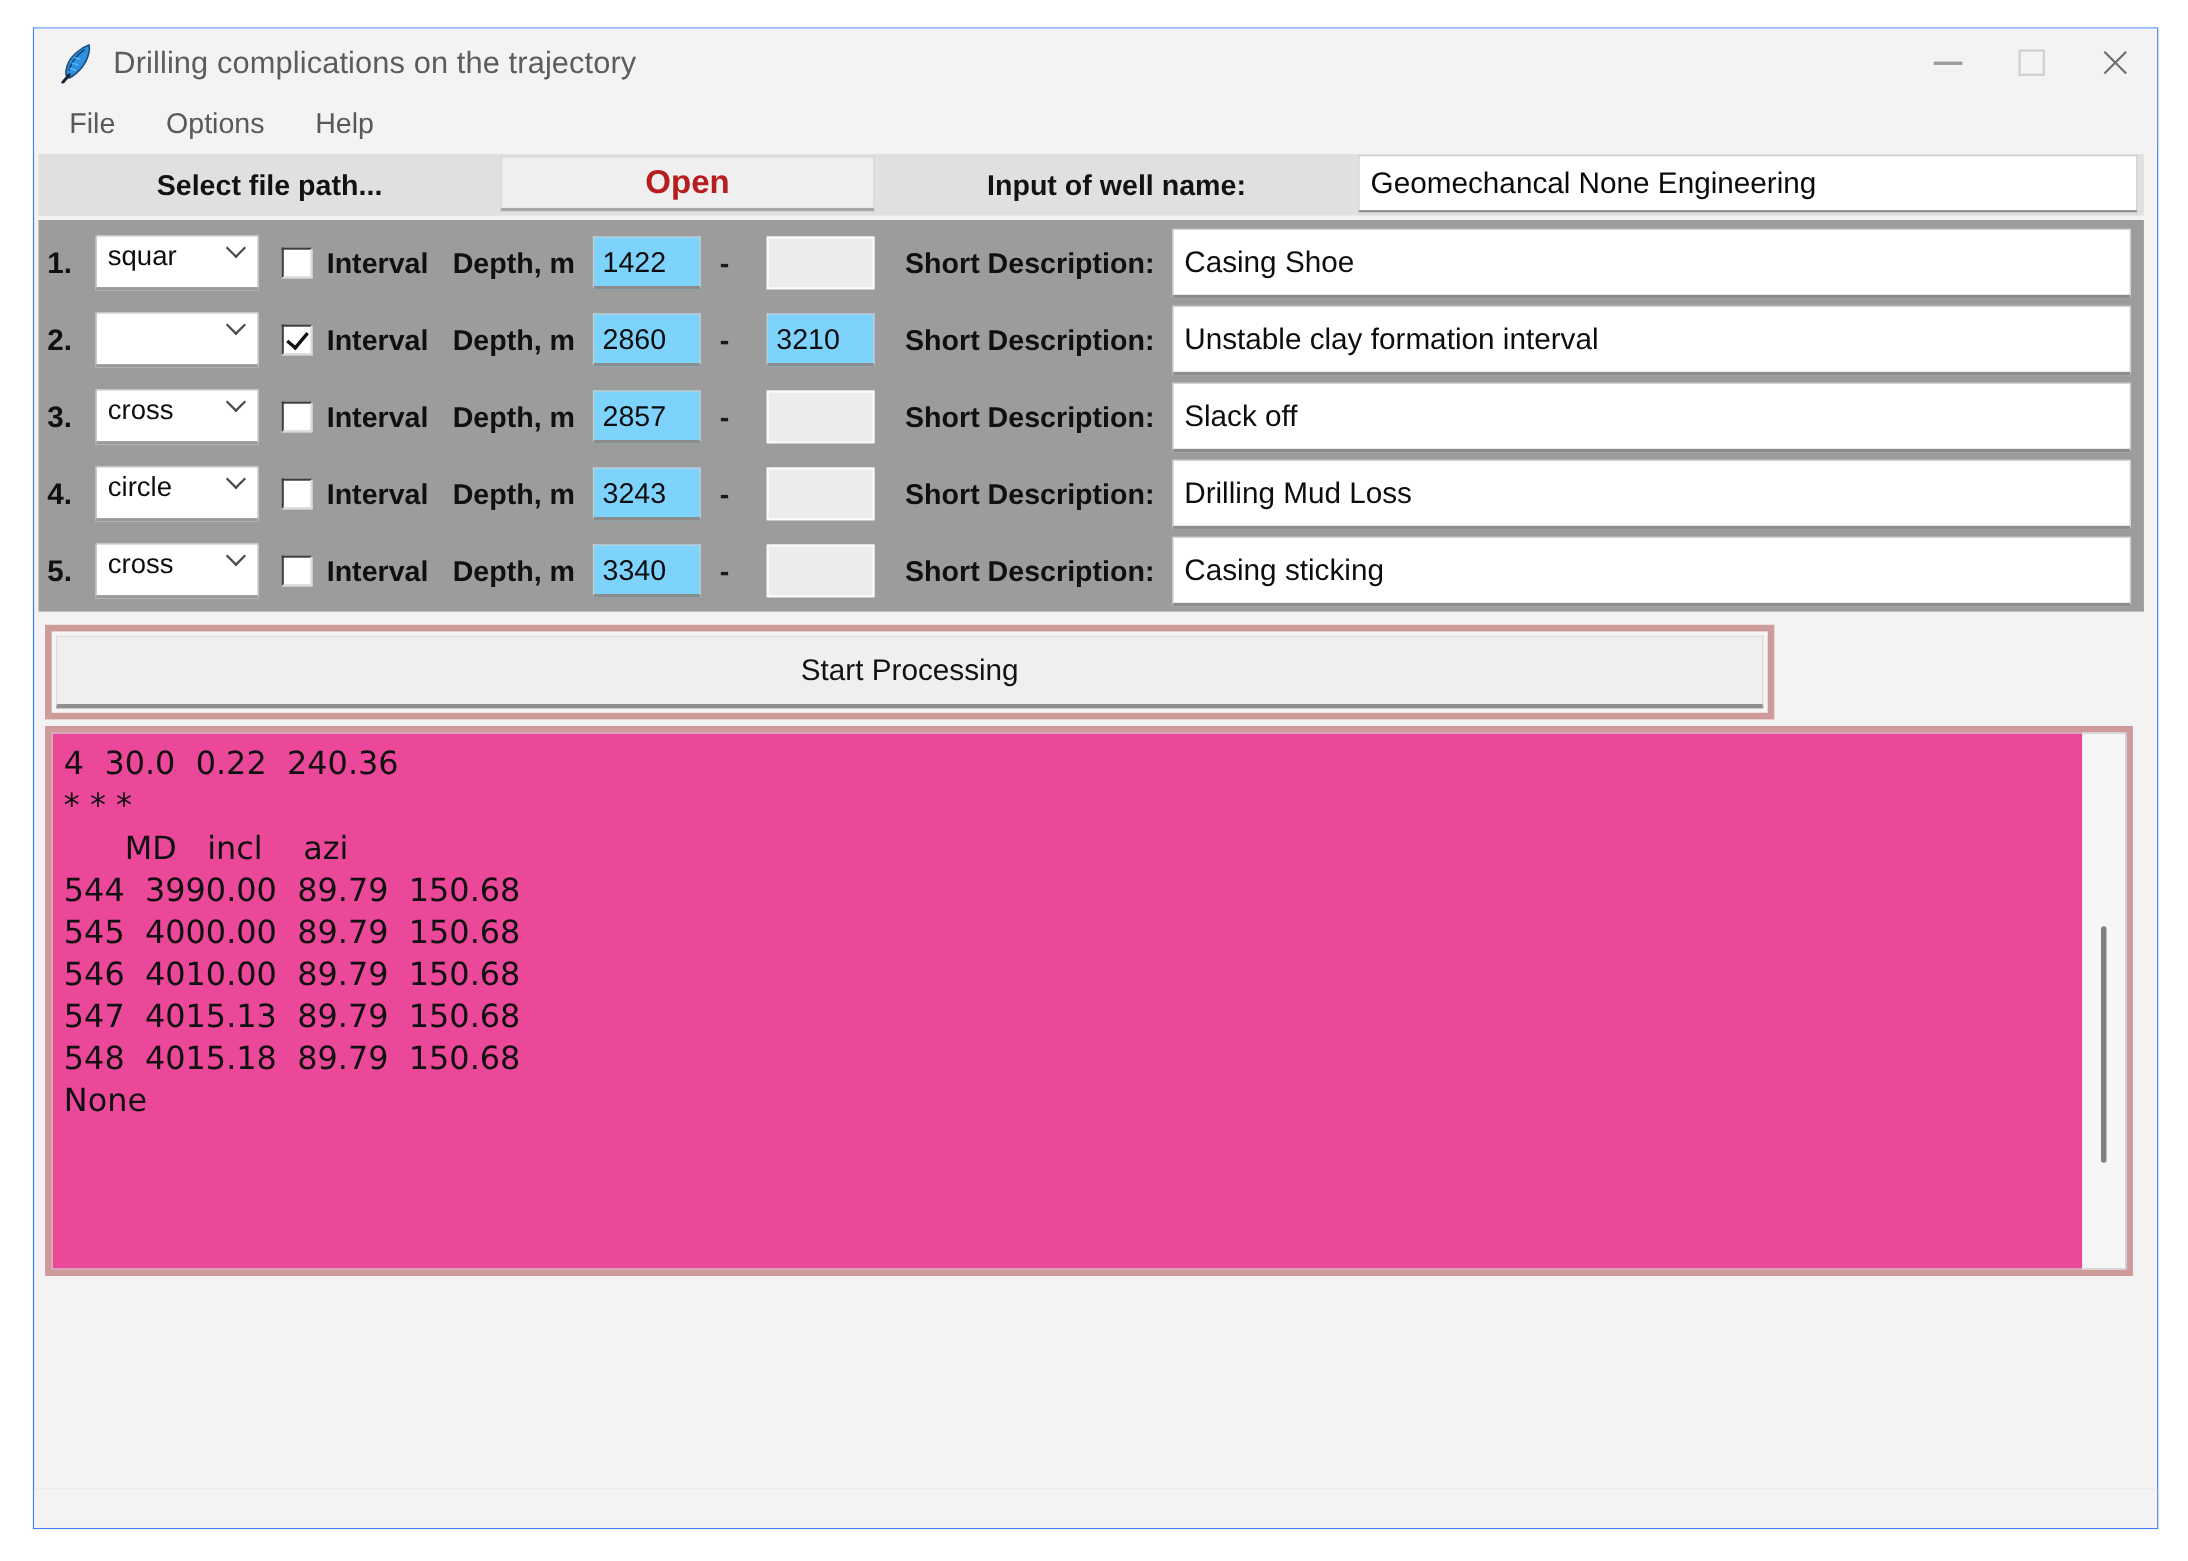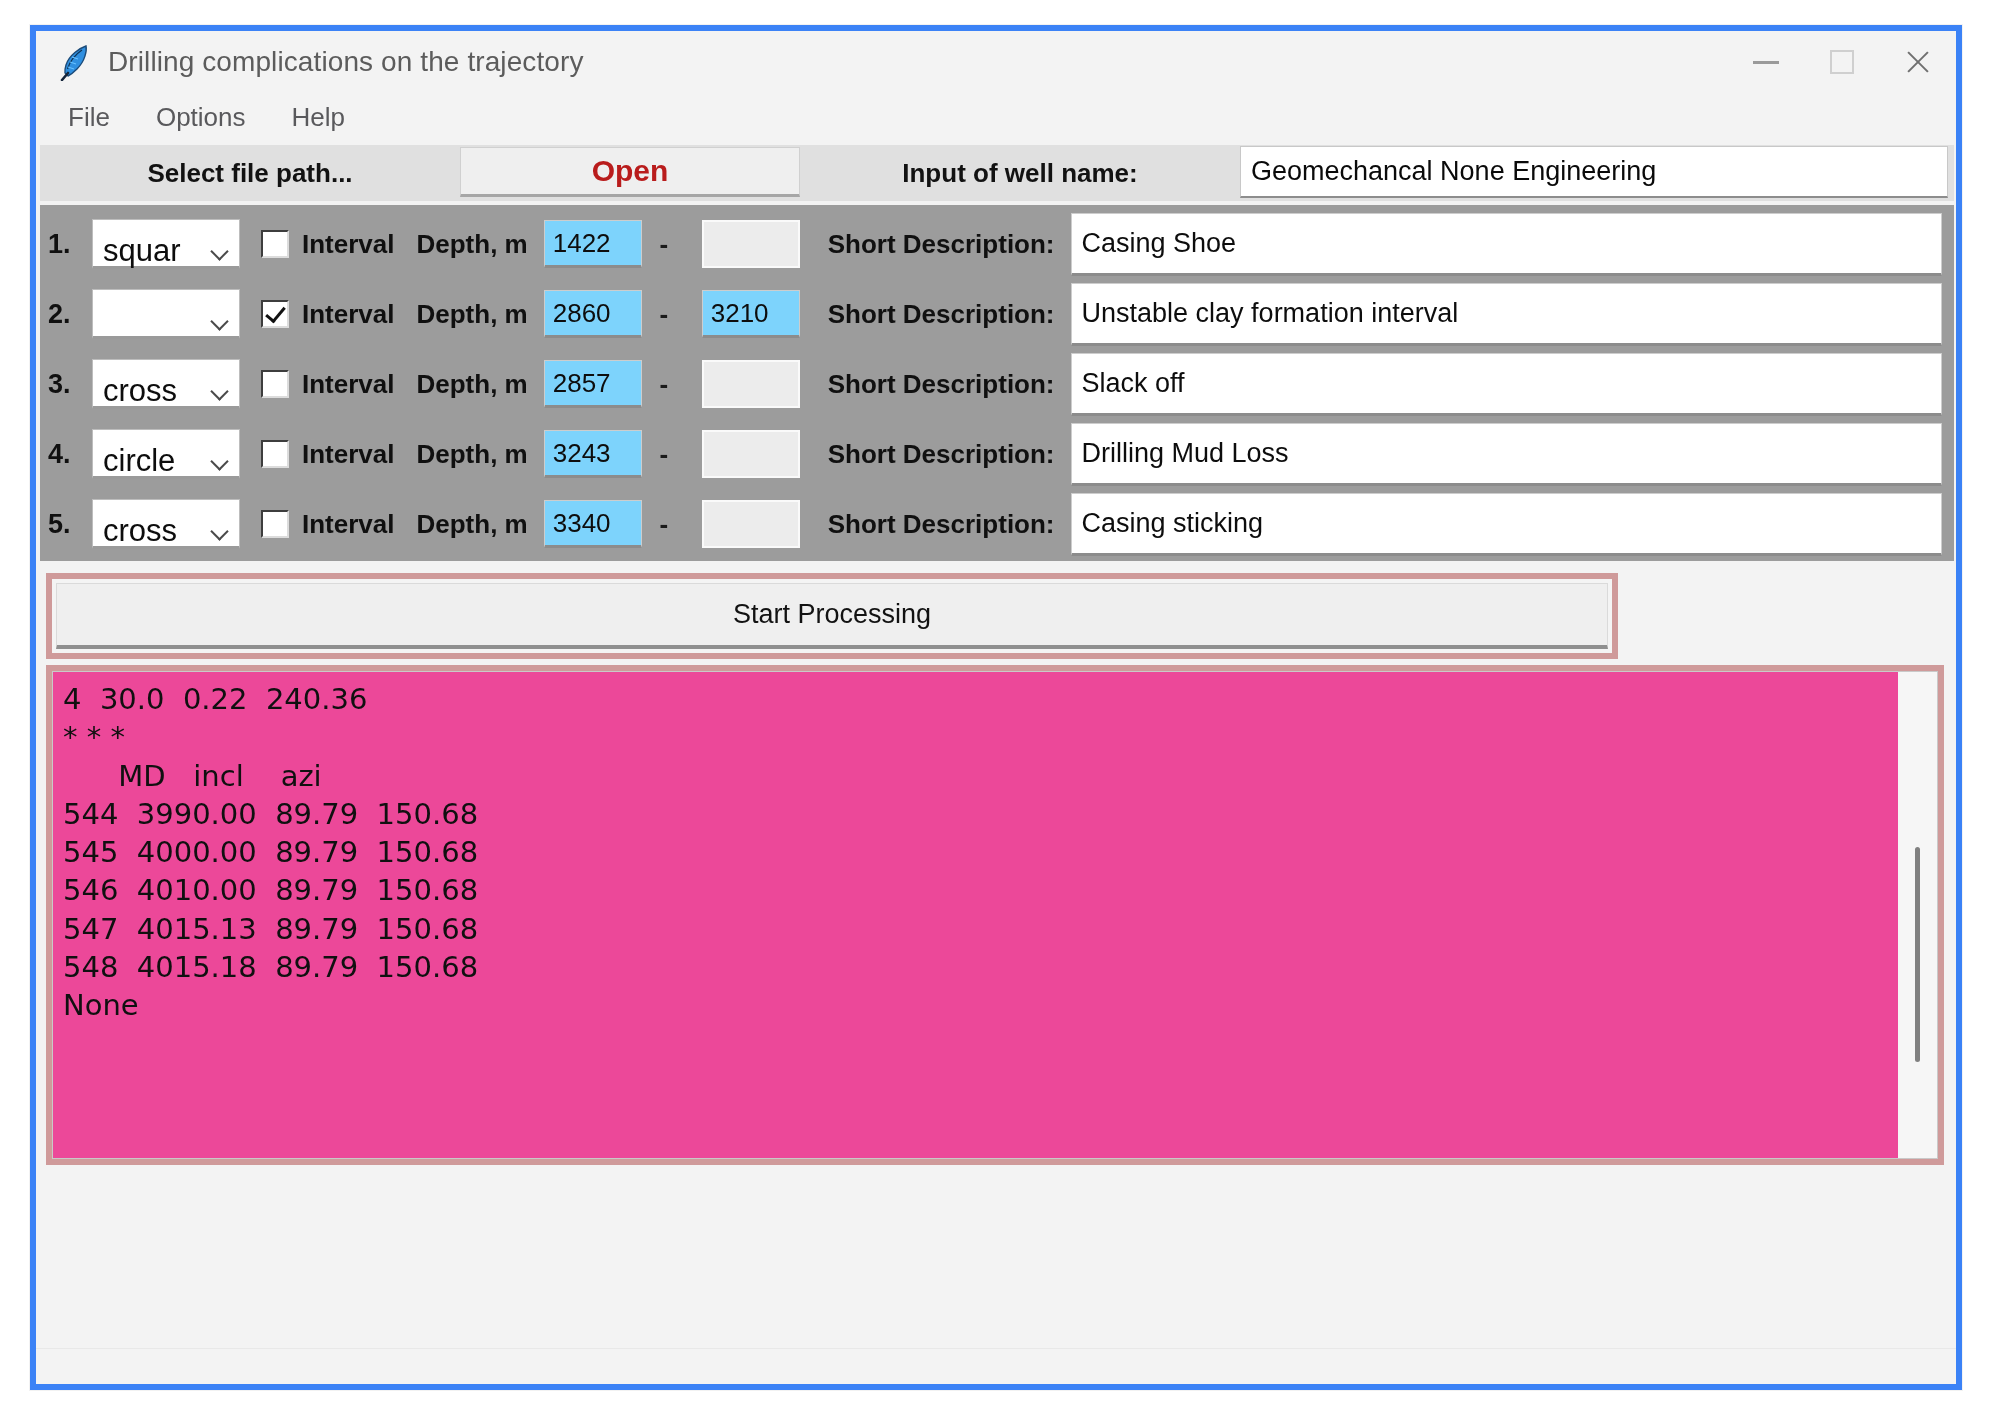--- a/index.html
+++ b/index.html
@@ -13,21 +13,21 @@
     font-family: "Liberation Sans", sans-serif;
   }
 
   #window {
     position: absolute;
     left: 30px;
     top: 25px;
     width: 1932px;
     height: 1365px;
     background: #f3f3f3;
-    border: 6px solid #3b82f6;
+    border: 1px solid #3b82f6;
     box-shadow: 0 0 0 1px rgba(0,0,0,0.05);
     box-sizing: border-box;
   }
 
   
   .titlebar {
     position: relative;
     height: 62px;
     background: #f3f3f3;
     display: flex;
@@ -177,24 +177,23 @@
     flex: 0 0 auto;
   }
   .combo {
     width: 148px;
     height: 50px;
     background: #ffffff;
     border: 1px solid #bdbdbd;
     border-bottom: 3px solid #9a9a9a;
     box-sizing: border-box;
     display: flex;
-    align-items: center;
     justify-content: space-between;
-    padding: 16px 8px 0 10px;
-    font-size: 31px;
+    padding: 4px 8px 0 10px;
+    font-size: 25px;
     color: #0d0d0d;
     flex: 0 0 auto;
     cursor: pointer;
   }
   .combo .chev {
     width: 20px; height: 12px; position: relative; flex: 0 0 auto;
   }
   .combo .chev::before {
     content: "";
     position: absolute;

